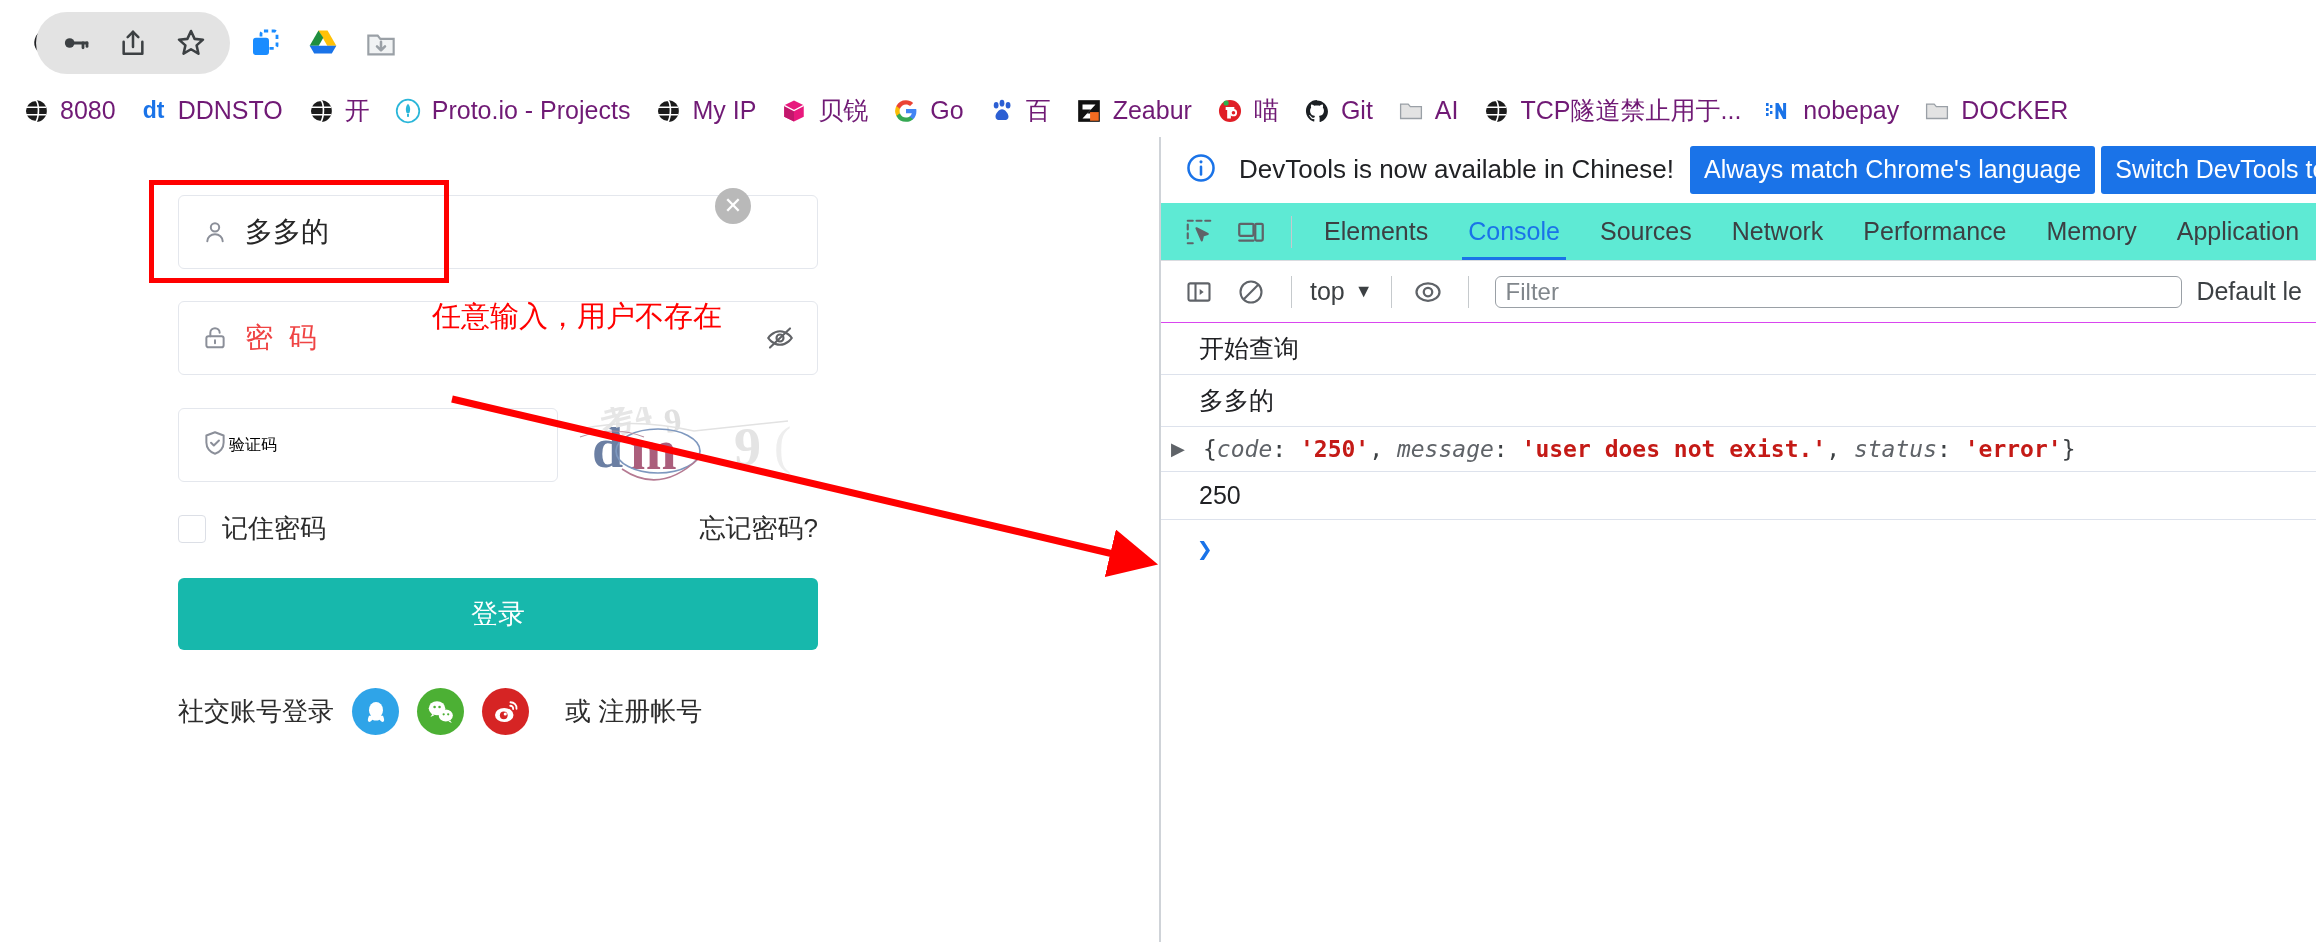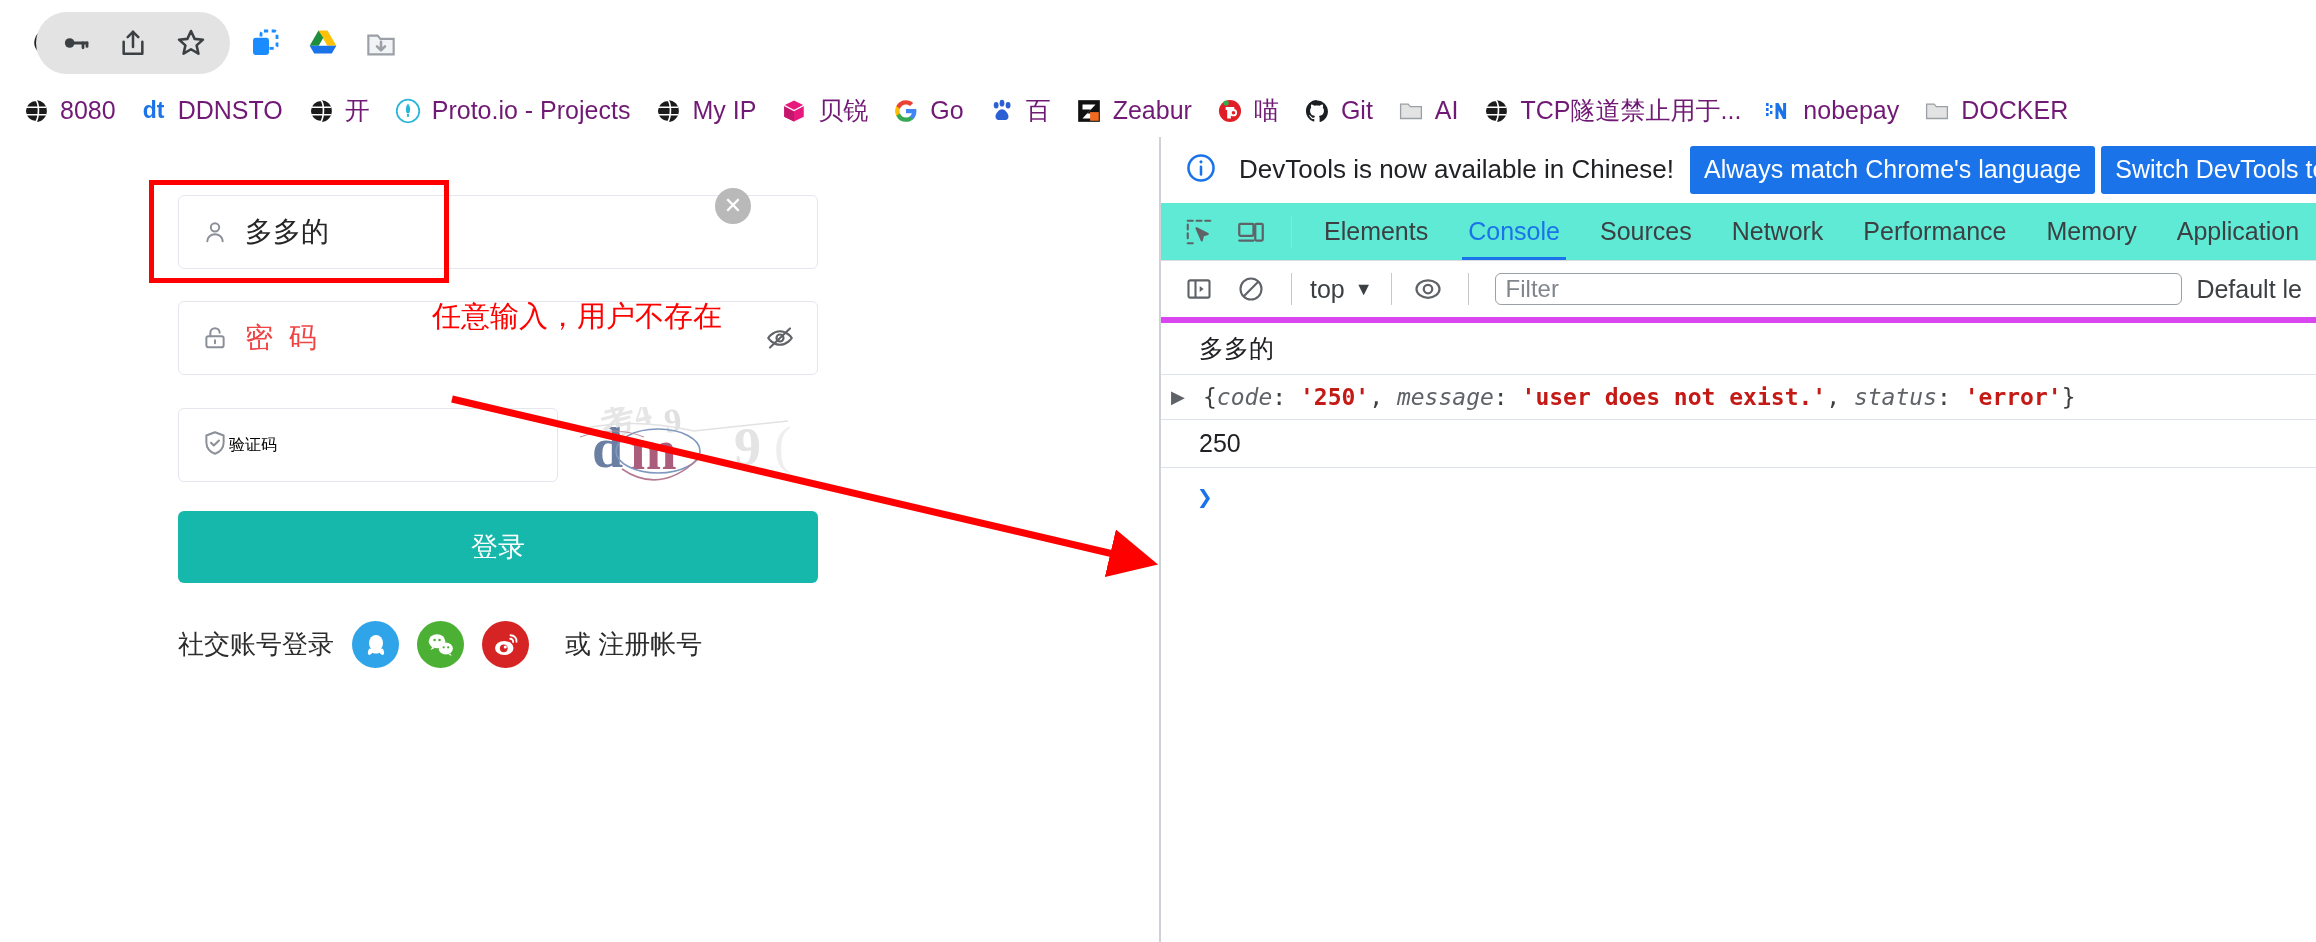--- a/index.html
+++ b/index.html
@@ -171,21 +171,21 @@
     position:relative;
   }
   .dt-tab.active { color:#1a73e8; }
   .dt-tab.active::after {
     content:""; position:absolute; left:14px; right:14px; bottom:0;
     height:4px; background:#1a73e8;
   }
 
   #dt-toolbar {
     height:62px; background:#ffffff; display:flex; align-items:center;
-    padding:0 14px; flex:0 0 auto; border-bottom:6px solid #d946ef;
+    padding:0 14px; flex:0 0 auto; border-bottom:1px solid #d946ef;
     overflow:hidden; white-space:nowrap;
   }
   #ctx-select {
     display:flex; align-items:center; font-size:25px; color:#3c4043;
     cursor:pointer; flex:0 0 auto; padding:0 6px;
   }
   #filter-input {
     flex:1 1 auto; height:32px; border:1px solid #9aa0a6; border-radius:6px;
     background:#ffffff; font-size:24px; color:#3c4043; padding:0 10px;
     min-width:40px; margin:0 14px; font-family:"Liberation Sans", sans-serif;
@@ -478,20 +478,27 @@
             <text x="30" y="28" font-family="Liberation Serif, serif" font-size="34" font-weight="bold" fill="#e6e6e6" transform="rotate(-14 30 28)">考4</text>
             <text x="92" y="26" font-family="Liberation Serif, serif" font-size="34" font-weight="bold" fill="#e0e0e0" transform="rotate(-8 92 26)">9</text>
             <ellipse cx="84" cy="44" rx="42" ry="22" fill="none" stroke="#7e98bf" stroke-width="1.7"></ellipse>
             <path d="M48 62 Q86 88 124 52" fill="none" stroke="#b57a92" stroke-width="1.6"></path>
             <path d="M8 22 Q60 10 120 24 L214 14" fill="none" stroke="#e2e2e2" stroke-width="1.5"></path>
             <path d="M6 30 Q40 18 70 30" fill="none" stroke="#b98d9e" stroke-width="1.2"></path>
           </svg>
         </div>
       </div>
 
+      <div id="options-row">
+        <div id="remember">
+          <span class="cbx"></span>
+          <span class="lbl">记住密码</span>
+        </div>
+        <span id="forgot">忘记密码?</span>
+      </div>
 
       <button id="login-btn" style="background: rgb(23, 184, 172); font-family: Liberation Mono, monospace;">登录</button>
 
       <div id="social-row">
         <span id="social-label">社交账号登录</span>
 
         <span class="social-ico" style="background:#2fa4e8">
           <svg width="30" height="30" viewBox="0 0 24 24" fill="#ffffff">
             <ellipse cx="12" cy="10.5" rx="5.6" ry="6.6"></ellipse>
             <path d="M6.4 15c-.9 2-1.4 4.2-.3 4.8.9.5 2.2-.7 3-1.7 1 .5 1.9.7 2.9.7s1.9-.2 2.9-.7c.8 1 2.1 2.2 3 1.7 1.1-.6.6-2.8-.3-4.8z"></path>
@@ -618,20 +625,23 @@
             <circle cx="12" cy="12" r="3.4"></circle>
         </svg>
       </div>
       <div class="dt-sep"></div>
       <input id="filter-input" placeholder="Filter" style="">
       <span id="level-select">Default le</span>
     </div>
 
     <div id="console-output">
         <div class="c-row">
+          <span class="c-text">开始查询</span>
+        </div>
+        <div class="c-row">
           <span class="c-text">多多的</span>
         </div>
         <div class="c-row mono">
           <span class="c-arrow">▶</span>
           <span class="c-text"><span class="tok-pun">{</span><span class="tok-key">code</span><span class="tok-pun">: </span><span class="tok-str">'250'</span><span class="tok-pun">, </span><span class="tok-key">message</span><span class="tok-pun">: </span><span class="tok-str">'user does not exist.'</span><span class="tok-pun">, </span><span class="tok-key">status</span><span class="tok-pun">: </span><span class="tok-str">'error'</span><span class="tok-pun">}</span></span>
         </div>
         <div class="c-row">
           <span class="c-text">250</span>
         </div>
         <div id="c-prompt">❯</div>

